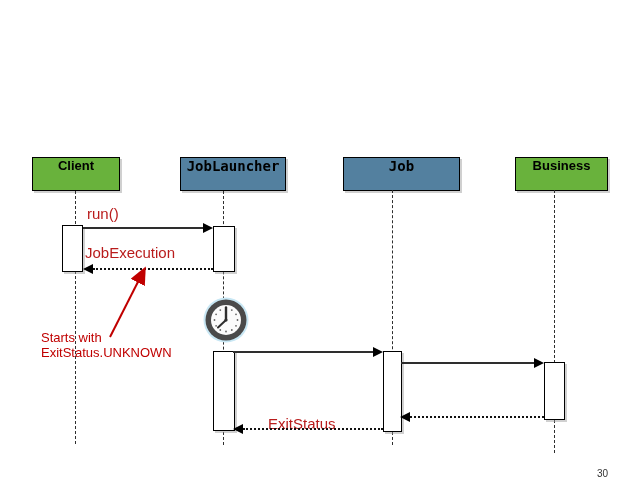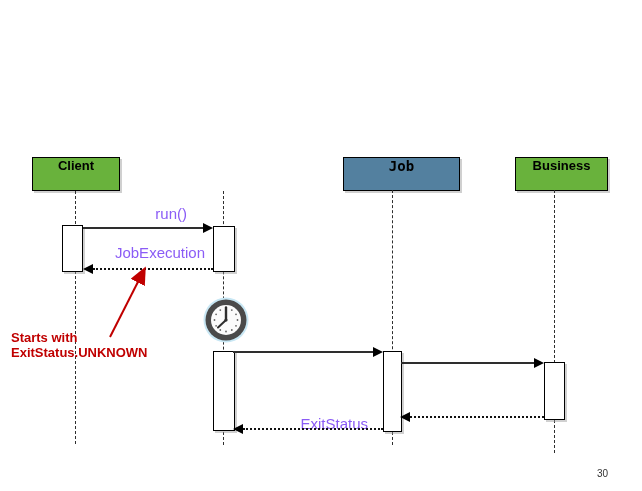--- a/index.html
+++ b/index.html
@@ -25,37 +25,40 @@
   .msg-line-dotted{position:absolute;height:0;border-top:2px dotted #111;}
   .arrow-right{
     position:absolute;width:0;height:0;
     border-left:10px solid #000;border-top:5px solid transparent;border-bottom:5px solid transparent;
   }
   .arrow-left{
     position:absolute;width:0;height:0;
     border-right:10px solid #000;border-top:5px solid transparent;border-bottom:5px solid transparent;
   }
   .msg-label{
-    position:absolute;font-size:15px;color:#8b5cf6;text-align:right;white-space:nowrap;
+    position:absolute;font-size:15px;color:#b91c1c;text-align:left;white-space:nowrap;
   }
   .annotation{
     position:absolute;color:var(--annotation-red);font-size:13px;line-height:15px;white-space:nowrap;
   }
   .page-number{
     position:absolute;font-size:10px;color:#333;
   }
   svg{display:block;}
 </style>
 </head>
 <body>
 
 <div class="slide">
 
   <div class="actor green" style="left:32px;top:157px;width:86px;">
     <span class="lbl">Client</span>
+  </div>
+  <div class="actor blue" style="left:180px;top:157px;width:104px;">
+    <span class="lbl">JobLauncher</span>
   </div>
   <div class="actor blue" style="left:343px;top:157px;width:115px;">
     <span class="lbl">Job</span>
   </div>
   <div class="actor green" style="left:515px;top:157px;width:91px;">
     <span class="lbl">Business</span>
   </div>
 
   <div class="lifeline" style="left:75px;top:191px;height:253px;"></div>
   <div class="lifeline" style="left:223px;top:191px;height:254px;"></div>
@@ -84,21 +87,21 @@
   <div class="arrow-right" style="left:534px;top:358px;"></div>
 
   <div class="msg-label" style="left:430px;top:398px;width:80px;"></div>
   <div class="msg-line-dotted" style="left:410px;top:416px;width:134px;"></div>
   <div class="arrow-left" style="left:400px;top:412px;"></div>
 
   <div class="msg-label" style="left:268px;top:403px;width:100px;margin-top:12px;">ExitStatus</div>
   <div class="msg-line-dotted" style="left:243px;top:428px;width:140px;"></div>
   <div class="arrow-left" style="left:233px;top:424px;"></div>
 
-  <div class="annotation" style="left:11px;top:330px;font-weight:bold;">
+  <div class="annotation" style="left:41px;top:330px;">
     <div>Starts with</div>
     <div>ExitStatus.UNKNOWN</div>
   </div>
   <svg style="position:absolute;left:100px;top:261px;" width="56" height="84" viewBox="0 0 56 84">
     <defs>
       <marker id="redArrow" markerWidth="9" markerHeight="8" refX="7" refY="4" orient="auto">
         <path d="M0,0 L9,4 L0,8 z" fill="#C00000"></path>
       </marker>
     </defs>
     <line x1="10" y1="76" x2="44" y2="9" stroke="#C00000" stroke-width="2" marker-end="url(#redArrow)"></line>

